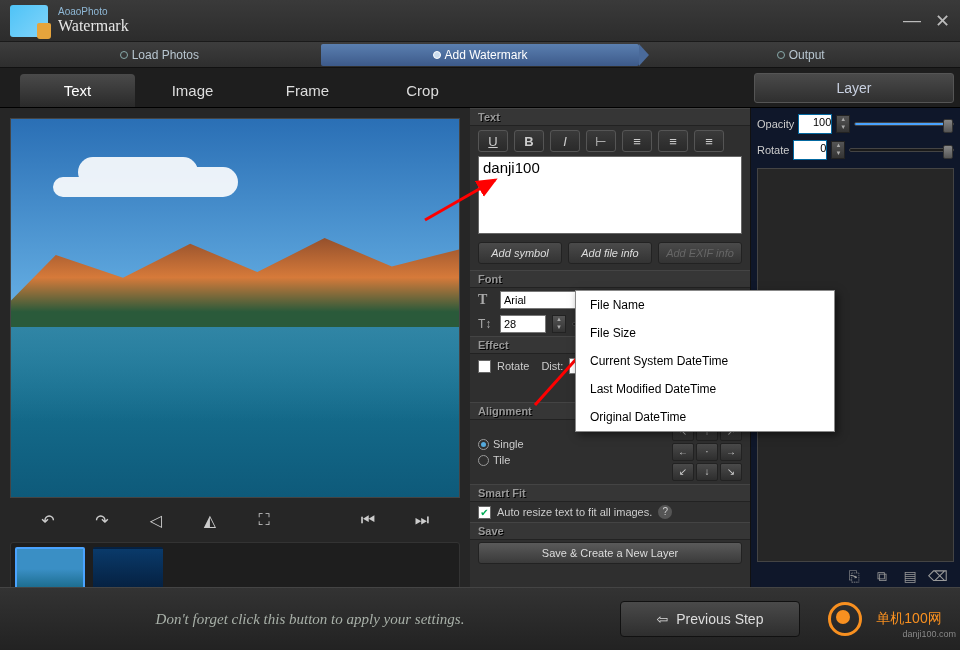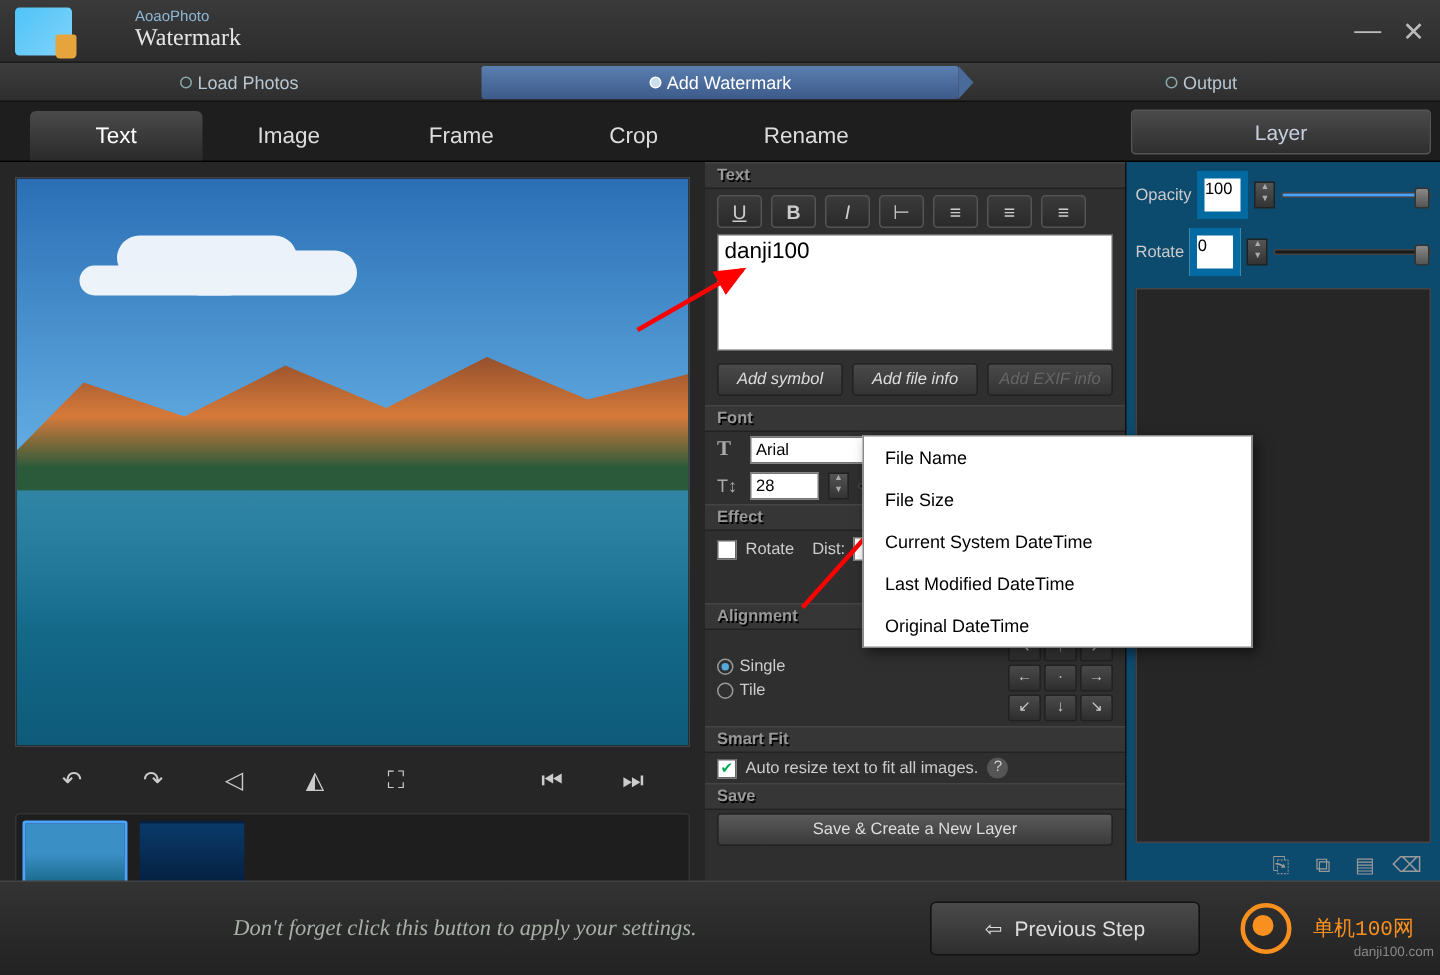--- a/index.html
+++ b/index.html
@@ -1,19 +1,19 @@
 <!DOCTYPE html>
 <html><head>
 <meta charset="utf-8">
 <style>
 * { box-sizing: border-box; margin: 0; padding: 0; font-family: Arial, sans-serif; }
 body { width: 960px; height: 650px; background: #2a2a2a; color: #ccc; font-size: 12px; overflow: hidden; position: relative; }
 
 
-.titlebar { height: 42px; background: linear-gradient(#3a3a3a,#2c2c2c); display: flex; align-items: center; padding: 0 10px; border-bottom: 1px solid #1a1a1a; gap: 32px; }
+.titlebar { height: 42px; background: linear-gradient(#3a3a3a,#2c2c2c); display: flex; align-items: center; padding: 0 10px; border-bottom: 1px solid #1a1a1a; }
 .app-icon { width: 38px; height: 32px; margin-right: 10px; background: linear-gradient(135deg,#4fc3f7,#81d4fa); border-radius: 3px; position: relative; }
 .app-icon::after { content:""; position:absolute; right:-3px; bottom:-2px; width:14px; height:16px; background:#e6a43c; border-radius:2px 2px 3px 3px; }
 .titleblock .sm { font-size: 10px; color: #8fb8d6; }
 .titleblock .lg { font-size: 16px; color: #e6e6e6; font-family: Liberation Serif, serif; }
 .winctrl { margin-left: auto; display: flex; gap: 14px; color: #bbb; font-size: 18px; }
 .winctrl span { cursor: pointer; }
 
 
 .steps { height: 26px; background: linear-gradient(#3d3d3d,#2e2e2e); display: flex; align-items: center; border-bottom: 1px solid #111; }
 .step { flex: 1; text-align: center; font-size: 12px; color: #b8c6d0; }
@@ -75,38 +75,38 @@
 .check { width:13px; height:13px; background:#fff; border:1px solid #666; display:inline-flex; align-items:center; justify-content:center; font-size:10px; color:#0a5; }
 .num { display:inline-block; background:#fff; color:#000; width:20px; height:16px; font-size:11px; text-align:center; border:1px solid #777; line-height:14px; }
 .radio { width:11px; height:11px; border:1px solid #999; border-radius:50%; display:inline-flex; align-items:center; justify-content:center; }
 .radio.on::after { content:""; width:5px; height:5px; background:#5ad; border-radius:50%; }
 .arrow-grid { display:grid; grid-template-columns:repeat(3,22px); gap:2px; margin-left: auto; }
 .arrow-btn { width:22px; height:18px; background:linear-gradient(#4a4a4a,#2e2e2e); border:1px solid #222; border-radius:2px; font-size:10px; text-align:center; line-height:16px; cursor:pointer; }
 .savebtn { background: linear-gradient(#5a5a5a,#3a3a3a); border:1px solid #222; border-radius:3px; color:#ddd; font-size:11px; padding:4px; text-align:center; cursor:pointer; margin-top:2px; }
 .help { width:14px; height:14px; border-radius:50%; background:#555; color:#ccc; font-size:10px; text-align:center; line-height:14px; }
 
 
-.layerpanel { width: 210px; background: #0c4a6e; padding: 6px; border-left: 1px solid #111; display:flex; flex-direction:column; }
+.layerpanel { width: 210px; background: #0f172a; padding: 6px; border-left: 1px solid #111; display:flex; flex-direction:column; }
 .ctrl-row { display:flex; align-items:center; gap:4px; font-size:11px; margin-bottom:6px; }
-.numbox { width:34px; height:32px; background:#fff; color:#000; font-size:11px; text-align:left; border:5px solid #0369a1; line-height:14px; }
+.numbox { width:34px; height:20px; background:#fff; color:#000; font-size:11px; text-align:right; border:1px solid #0369a1; line-height:14px; }
 .slider { flex:1; height:4px; background:#1a1a1a; border:1px solid #444; border-radius:2px; position:relative; }
 .slider::after { content:""; position:absolute; right:0; top:-4px; width:8px; height:12px; background:linear-gradient(#888,#555); border:1px solid #333; border-radius:2px; }
 .slider.op::before { content:""; position:absolute; left:0; top:0; bottom:0; right:6px; background:#4aa3ff; border-radius:2px; }
 .layer-list { flex:1; background:#262626; border:1px solid #444; margin-top:2px; }
 .layer-tools { height:30px; display:flex; gap:8px; align-items:center; justify-content:flex-end; padding:0 6px; }
 .lt-btn { width:20px; height:18px; color:#999; font-size:14px; cursor:pointer; text-align:center; }
 
 
 .bottom { height: 63px; background: linear-gradient(#333,#222); display:flex; align-items:center; border-top: 1px solid #444; position:absolute; bottom:0; left:0; right:0; }
 .hint { flex:1; text-align:center; font-style:italic; font-family: "Comic Sans MS", cursive; color:#a8b0a8; font-size:15px; }
 .prevstep { width:180px; height:36px; background:linear-gradient(#4a4a4a,#2e2e2e); border:1px solid #111; border-radius:4px; display:flex; align-items:center; justify-content:center; gap:8px; color:#ddd; font-size:14px; cursor:pointer; margin-right: 10px; }
 .aux { width:150px; height:36px; display:flex; align-items:center; justify-content:center; position:relative; }
 .logo { width:34px; height:34px; border:3px solid #f89020; border-radius:50%; position:relative; }
 .logo::after { content:""; position:absolute; top:5px; left:5px; width:14px; height:14px; background:#f89020; border-radius:50%; }
-.aux-txt { margin-left:14px; color:#f89020; font-size:14px;font-family:Liberation Mono, monospace; }
+.aux-txt { margin-left:14px; color:#f89020; font-size:14px; }
 .aux-sub { position:absolute; bottom:-2px; right:4px; font-size:9px; color:#888; }
 
 
 .popup { position:absolute; top:290px; left:575px; width:260px; background:#fff; border:1px solid #888; box-shadow:3px 3px 8px rgba(0,0,0,.5); z-index:100; }
 .popup-item { padding:7px 14px; font-size:12px; color:#000; cursor:pointer; }
 
 
 .redarrow { position:absolute; z-index:50; }
 .redarrow svg { overflow:visible; }
 </style>
@@ -129,21 +129,20 @@
   <div class="step"><span class="dot"></span><span>Load Photos</span></div>
   <div class="step active"><span class="dot"></span><span>Add Watermark</span></div>
   <div class="step"><span class="dot"></span><span>Output</span></div>
 </div>
 
 <div class="tabs">
   <div class="tab active">Text</div>
   <div class="tab">Image</div>
   <div class="tab">Frame</div>
   <div class="tab">Crop</div>
-  <div class="tab">Rename</div>
   <div class="tabs-spacer"></div>
   <div class="layer-title">Layer</div>
 </div>
 
 <div class="main">
 
   <div class="preview">
     <div class="preview-img">
       <div class="sky"></div>
         <div class="cloud"></div>

